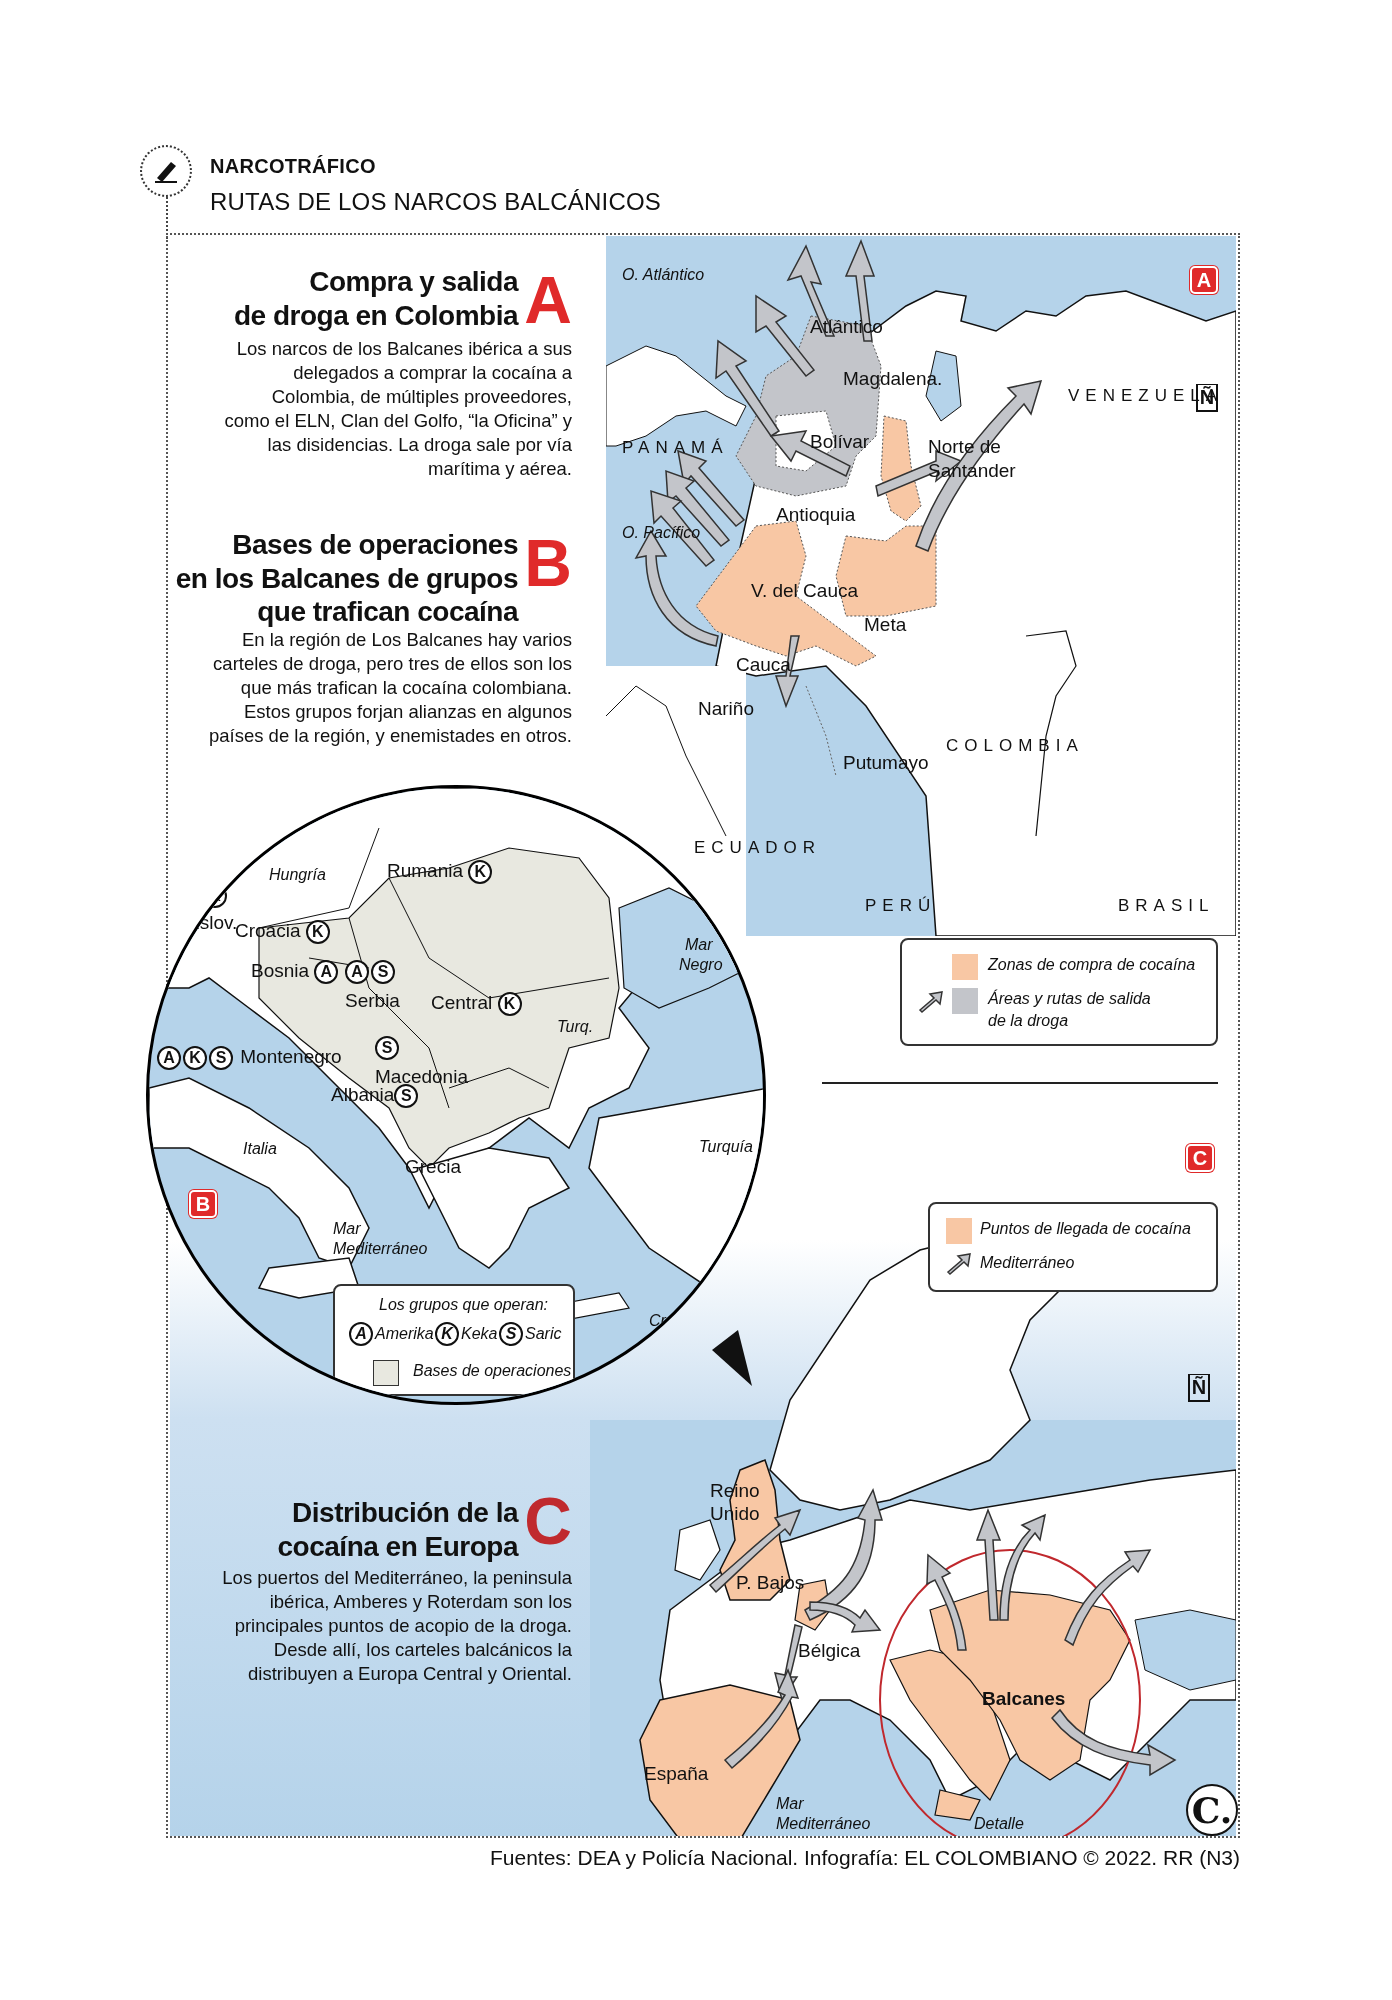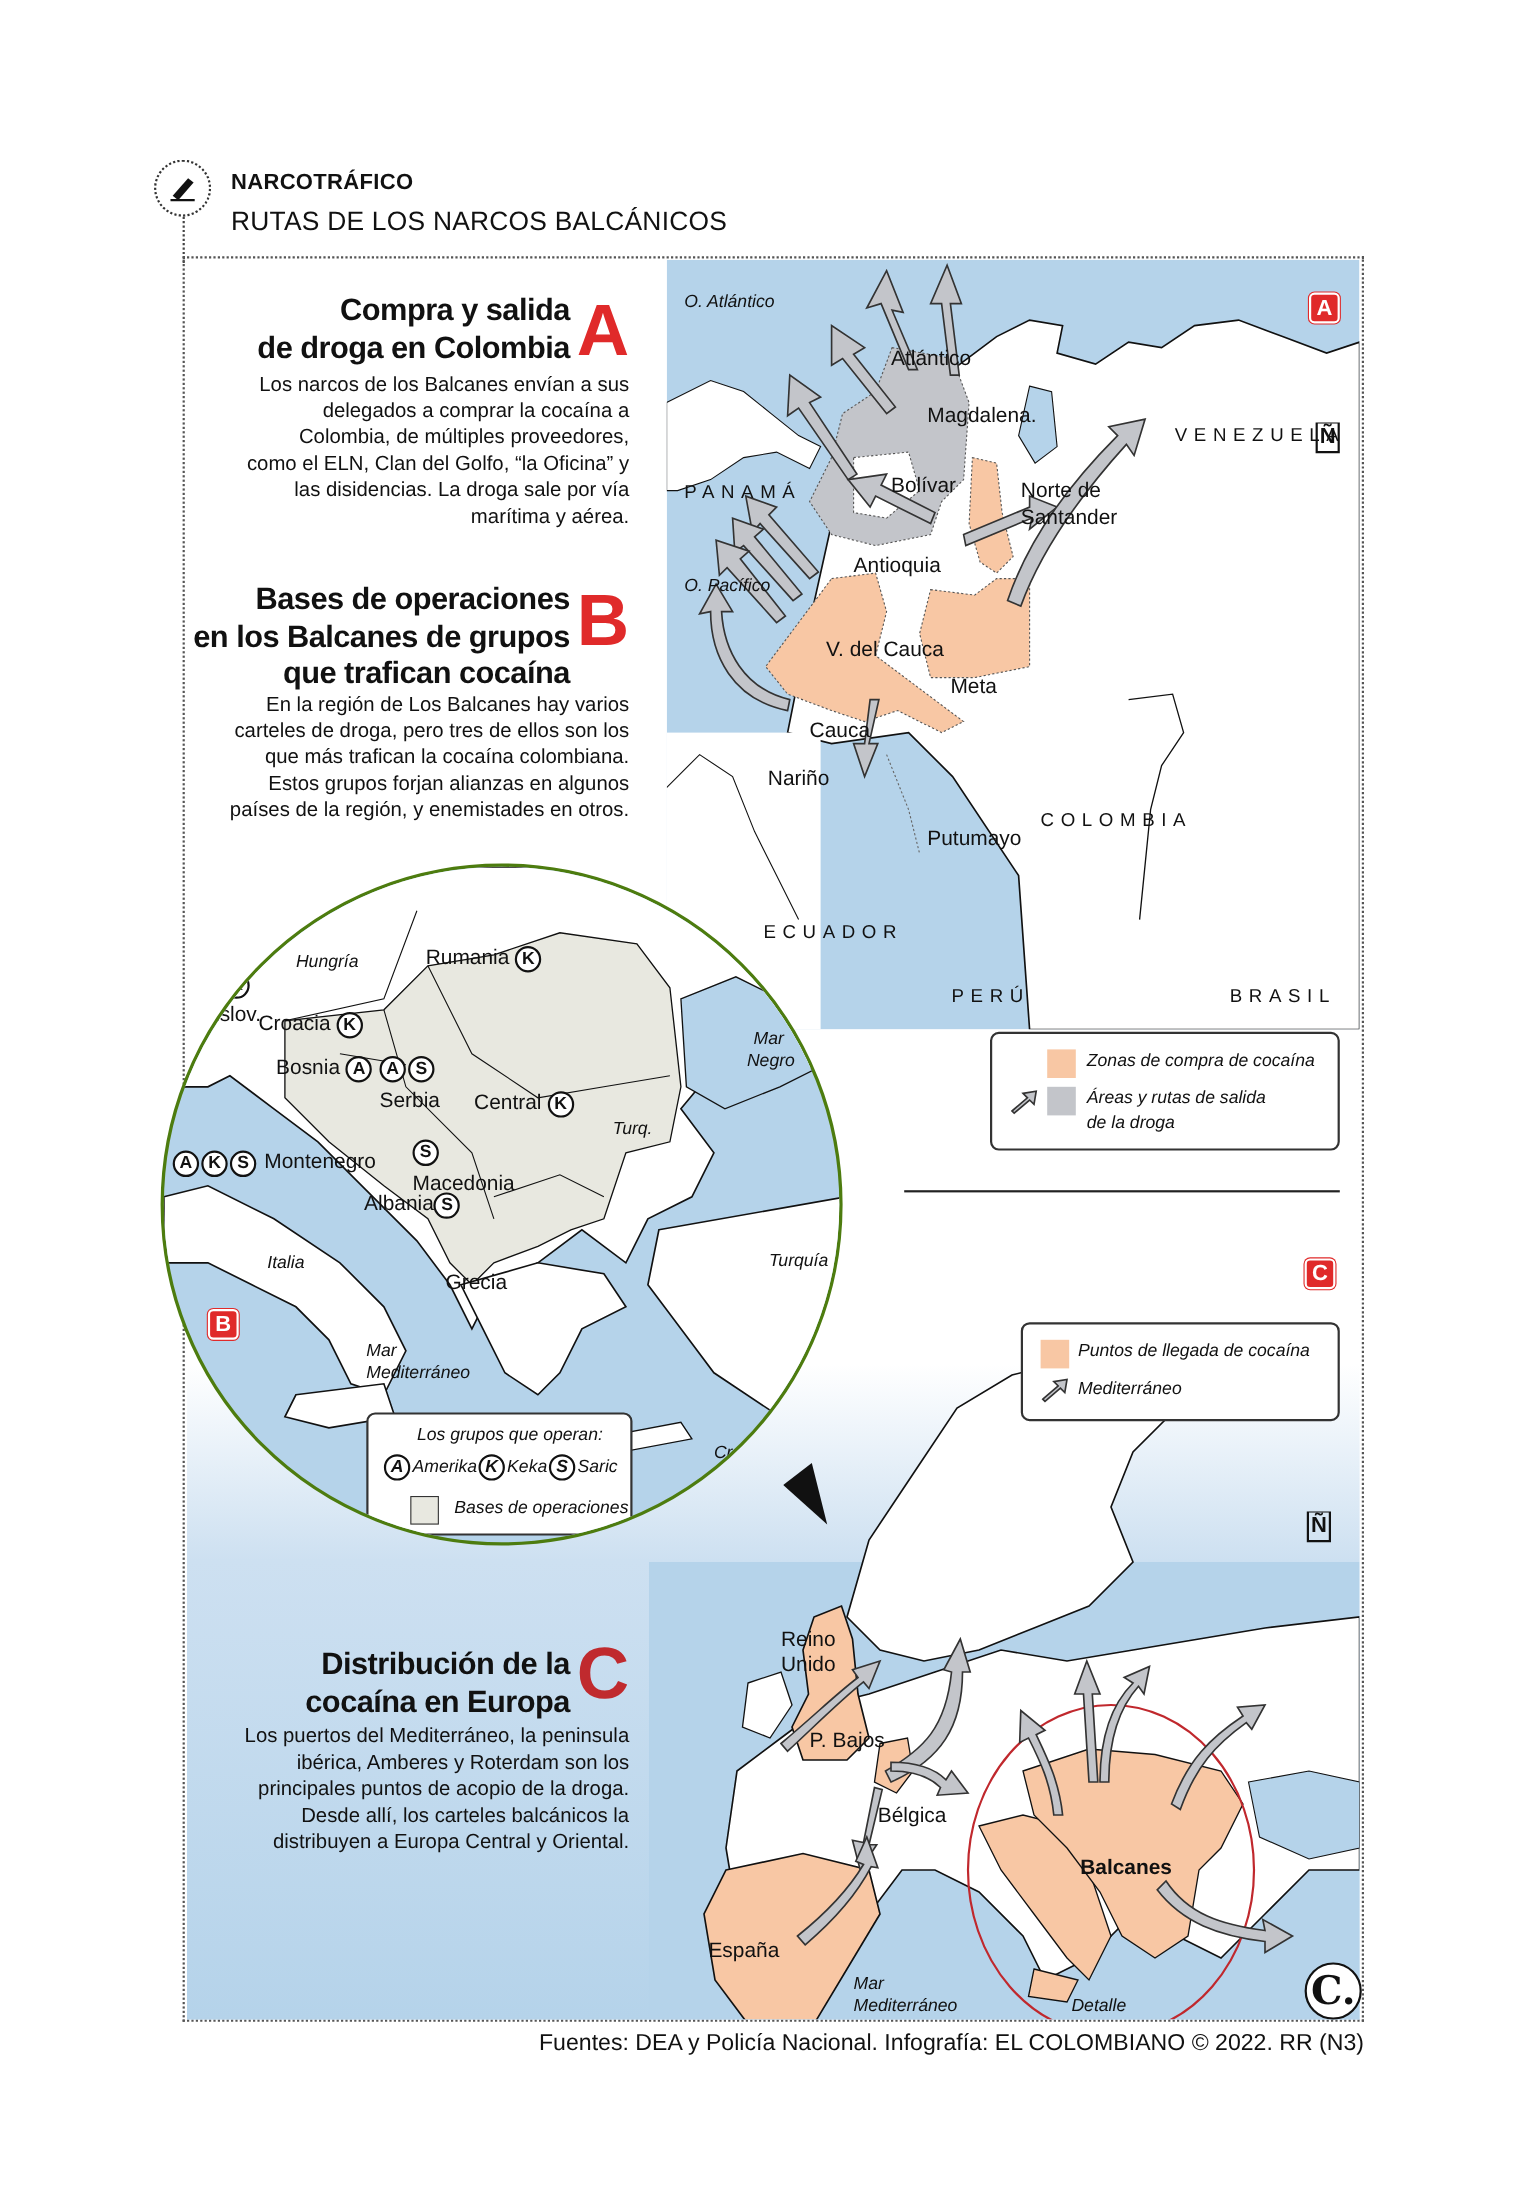--- a/index.html
+++ b/index.html
@@ -61,21 +61,21 @@
 
 <div class="abs" style="left:170px;top:1240px;width:1066px;height:596px;background:linear-gradient(180deg,#ffffff 0%,#cde0f1 30%,#b5d3ea 100%);"></div>
 
 <div class="abs" style="left:190px;top:265px;width:400px;">
   <div class="abs sec-head" style="right:72px;top:0;width:360px;">
     <div>Compra y salida</div>
     <div>de droga en Colombia</div>
   </div>
   <div class="abs sec-letter" style="right:18px;top:2px;">A</div>
   <div class="abs sec-body" style="right:18px;top:72px;width:400px;">
-    <div>Los narcos de los Balcanes envían a sus</div>
+    <div>Los narcos de los Balcanes ibérica a sus</div>
     <div>delegados a comprar la cocaína a</div>
     <div>Colombia, de múltiples proveedores,</div>
     <div>como el ELN, Clan del Golfo, “la Oficina” y</div>
     <div>las disidencias. La droga sale por vía</div>
     <div>marítima y aérea.</div>
   </div>
 </div>
 
 <div class="abs" style="left:190px;top:528px;width:400px;">
   <div class="abs sec-head" style="right:72px;top:0;width:380px;">
@@ -223,21 +223,21 @@
 
 <div class="legend abs" style="left:928px;top:1202px;width:290px;height:90px;">
   <div class="sw" style="left:16px;top:14px;background:#f8c7a4;"></div>
   <div class="tx" style="left:50px;top:16px;">Puntos de llegada de cocaína</div>
   <svg class="abs" style="left:14px;top:48px;" width="30" height="24" viewBox="0 0 30 24">
     <path d="M4 20 L18 8 L14 4 L26 2 L24 14 L20 10 L6 22 Z" fill="#c3c5ca" stroke="#333" stroke-width="1.5"></path>
   </svg>
   <div class="tx" style="left:50px;top:50px;">Mediterráneo</div>
 </div>
 
-<div class="abs" style="left:146px;top:785px;width:620px;height:620px;border-radius:50%;overflow:hidden;border:3px solid #4d7c0f;background:#b5d3ea;">
+<div class="abs" style="left:146px;top:785px;width:620px;height:620px;border-radius:50%;overflow:hidden;border:3px solid #000000;background:#b5d3ea;">
   <svg width="620" height="620" viewBox="0 0 620 620">
 
     <path d="M0 0 L620 0 L620 200 L560 170 L520 160 L470 220 L500 260 L480 300 L440 320 L420 360 L380 330 L340 360 L300 380 L280 420 L260 380 L230 340 L190 300 L140 250 L100 220 L60 190 L40 200 L0 200 Z" fill="#ffffff" stroke="#111" stroke-width="1.5"></path>
 
     <path d="M110 140 L200 130 L240 90 L300 80 L360 60 L430 70 L460 110 L470 200 L460 250 L420 260 L400 320 L370 330 L340 345 L300 360 L280 380 L260 360 L240 320 L200 290 L150 250 L110 210 Z" fill="#e8e8e0" stroke="#111" stroke-width="1.2"></path>
 
     <path d="M470 120 L520 100 L560 120 L600 180 L560 200 L510 220 L475 200 Z" fill="#b5d3ea" stroke="#111" stroke-width="1.2"></path>
 
     <path d="M0 300 L40 290 L100 320 L160 360 L200 400 L220 440 L200 480 L170 470 L150 430 L120 400 L80 380 L40 360 L0 360 Z" fill="#ffffff" stroke="#111" stroke-width="1.5"></path>
     <path d="M120 480 L200 470 L210 500 L150 510 L110 500 Z" fill="#ffffff" stroke="#111" stroke-width="1.5"></path>

